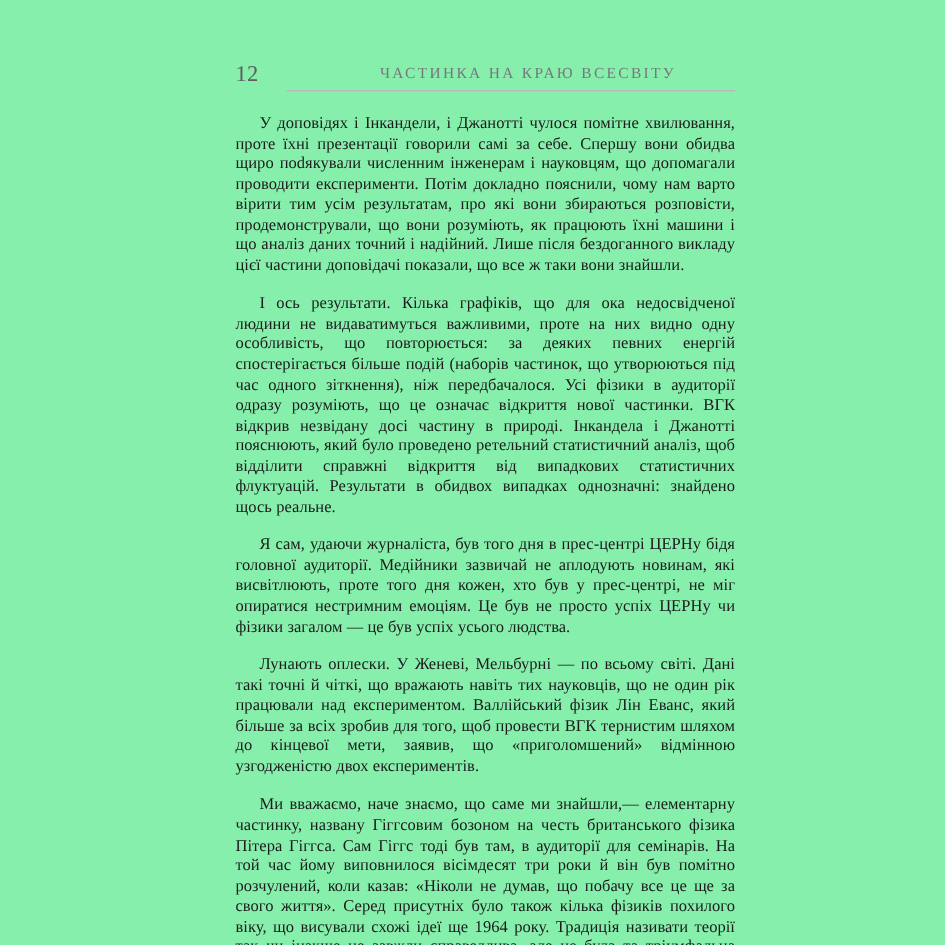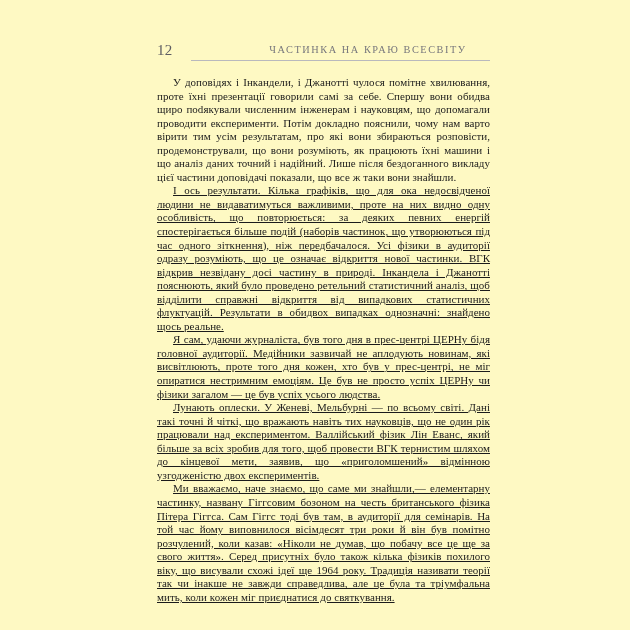--- a/index.html
+++ b/index.html
@@ -12,21 +12,21 @@
     height: 630px;
     overflow: hidden;
     font-family: "Liberation Serif", "DejaVu Serif", serif;
     color: #1c1c1c;
   }
 
   .page {
     position: relative;
     width: 630px;
     height: 630px;
-    background: #fef9c3;
+    background: #86efac;
     box-sizing: border-box;
   }
 
   
   .running-head {
     position: absolute;
     left: 157px;
     top: 42px;
     width: 333px;
     height: 26px;
@@ -36,21 +36,21 @@
     left: 0;
     top: 0;
     font-family: "Liberation Serif", "DejaVu Serif", serif;
     font-size: 15px;
     line-height: 17px;
     color: #5d5d62;
     letter-spacing: 0.2px;
   }
   .head-title {
     position: absolute;
-    left: 73px;
+    left: 57px;
     top: 2px;
     width: 276px;
     text-align: center;
     font-family: "Liberation Serif", "DejaVu Serif", serif;
     font-size: 10.3px;
     line-height: 12px;
     letter-spacing: 1.55px;
     color: #77777c;
     white-space: nowrap;
   }
@@ -76,21 +76,21 @@
     line-height: 13.55px;
     text-align: justify;
     text-align-last: left;
     letter-spacing: 0.02px;
     word-spacing: 0.1px;
     text-indent: 16px;
     hyphens: manual;
     -webkit-hyphens: manual;
     color: #1b1b1b;
   }
-  p.para + p.para { margin-top: 0; text-decoration: underline; }
+  p.para + p.para { margin-top: 12px; }
 </style>
 </head>
 <body>
 
 <div class="page">
 
   <div class="running-head">
     <div class="folio">12</div>
     <div class="head-title">ЧАСТИНКА НА КРАЮ ВСЕСВІТУ</div>
     <div class="head-rule"></div>

